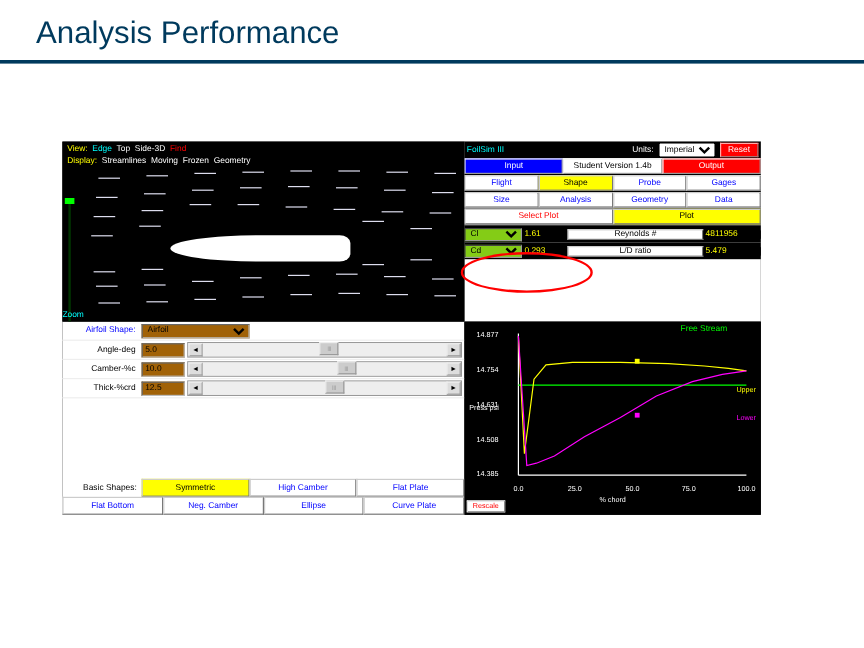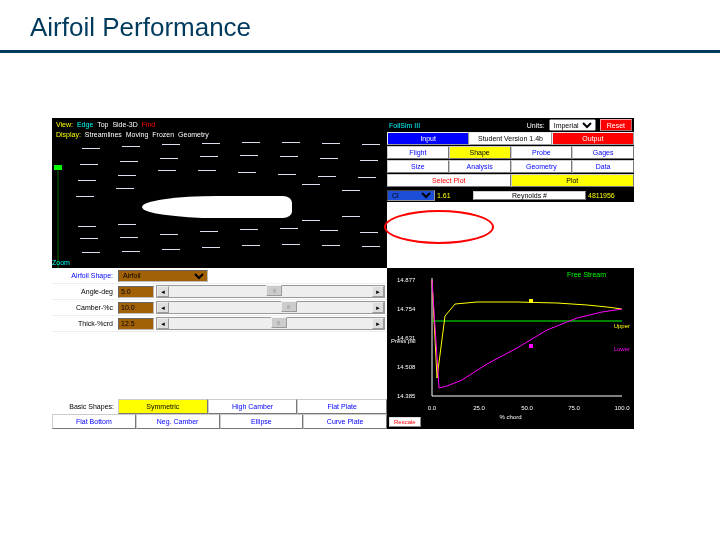--- a/index.html
+++ b/index.html
@@ -28,21 +28,21 @@
   .btn-reset { background: #f00; color: #fff; border: 1px outset #faa; font-size: 7px; padding: 0 6px; height: 12px; cursor: pointer; }
   .rp-row { display: flex; height: 14px; background: #fff; border-bottom: 1px solid #000; align-items: stretch; }
   .rp-row .lab { flex: 1; background: #fff; color: #000; font-size: 7px; display: flex; align-items: center; justify-content: center; border: 1px outset #eee; }
   .rp-row .lab.blue { background: #00f; color: #fff; }
   .rp-row .lab.red { background: #f00; color: #fff; }
   .rp-row .btn { flex: 1; background: #fff; color: #00f; font-size: 7px; display: flex; align-items: center; justify-content: center; border: 1px outset #ccc; cursor: pointer; }
   .rp-row .btn.active { background: #ff0; color: #000; }
   .rp-row .btn.redtxt { color: #f00; }
   .coeff-row { display: flex; height: 14px; background: #000; align-items: center; }
   .coeff-row .sel { width: 48px; display: flex; }
-  .coeff-row select { font-size: 7px; width: 100%; background: #1d4ed8; border: 1px inset #999; }
+  .coeff-row select { font-size: 7px; width: 100%; background: #84cc16; border: 1px inset #999; }
   .coeff-row .val { width: 38px; background: #000; color: #ff0; font-size: 7px; text-align: left; padding-left: 2px; }
   .coeff-row .rn-lab { flex: 1; background: #fff; border: 1px outset #ccc; font-size: 7px; display: flex; align-items: center; justify-content: center; }
   .coeff-row .rn-val { width: 48px; background: #000; color: #ff0; font-size: 7px; text-align: left; padding-left: 2px; }
   .circle { position: absolute; border: 2px solid #f00; border-radius: 50%; width: 110px; height: 34px; left: 332px; top: 92px; pointer-events: none; z-index: 20; }
   .bottom-row { flex: 1; display: flex; }
   .params { width: 335px; background: #fff; display: flex; flex-direction: column; }
   .param-row { display: flex; align-items: center; height: 16px; border-bottom: 1px solid #eee; padding: 0 2px; gap: 2px; }
   .param-row .plab { width: 62px; font-size: 7px; color: #00f; text-align: right; padding-right: 3px; }
   .param-row .plab.black { color: #000; }
   .param-row .pval { width: 36px; font-size: 7px; background: #a16207; border: 1px inset #bbb; height: 12px; display: flex; align-items: center; padding-left: 2px; }
@@ -62,21 +62,21 @@
   .plot .xtick { position: absolute; bottom: 18px; color: #fff; font-size: 6px; transform: translateX(-50%); }
   .plot .ylab { position: absolute; left: 4px; top: 70px; color: #fff; font-size: 6px; line-height: 7px; }
   .plot .xlab { position: absolute; bottom: 9px; left: 50%; transform: translateX(-50%); color: #fff; font-size: 6px; }
   .plot .leg-u { position: absolute; right: 4px; top: 55px; color: #ff0; font-size: 6px; }
   .plot .leg-l { position: absolute; right: 4px; top: 78px; color: #f0f; font-size: 6px; }
   .plot .rescale { position: absolute; left: 2px; bottom: 2px; background: #fff; color: #f00; font-size: 6px; padding: 1px 4px; border: 1px outset #ddd; cursor: pointer; }
 </style>
 </head>
 <body>
 
-<div class="slide-title">Airfoil Performance</div>
+<div class="slide-title">Analysis Performance</div>
 <div class="title-underline"></div>
 
 <div class="app">
   <div class="top-row">
     <div class="viz">
       <div class="viz-header">
         <div>
           <span class="lbl">View:</span>
           <span class="cyan">Edge</span>
           <span>Top</span>
@@ -178,20 +178,28 @@
         <div class="btn active" style="flex:1;color:#000">Plot</div>
       </div>
       <div class="coeff-row">
         <div class="sel">
             <select><option>Cl</option></select>
           </div>
         <div class="val">1.61</div>
         <div class="rn-lab">Reynolds #</div>
         <div class="rn-val">4811956</div>
       </div>
+      <div class="coeff-row">
+        <div class="sel">
+            <select><option>Cd</option></select>
+          </div>
+        <div class="val">0.293</div>
+        <div class="rn-lab">L/D ratio</div>
+        <div class="rn-val">5.479</div>
+      </div>
     </div>
   </div>
 
   <div class="bottom-row">
     <div class="params">
       <div class="param-row">
         <div class="plab">Airfoil Shape:</div>
         <select class="pval" style="width:90px"><option>Airfoil</option></select>
         <div style="flex:1"></div>
       </div>

